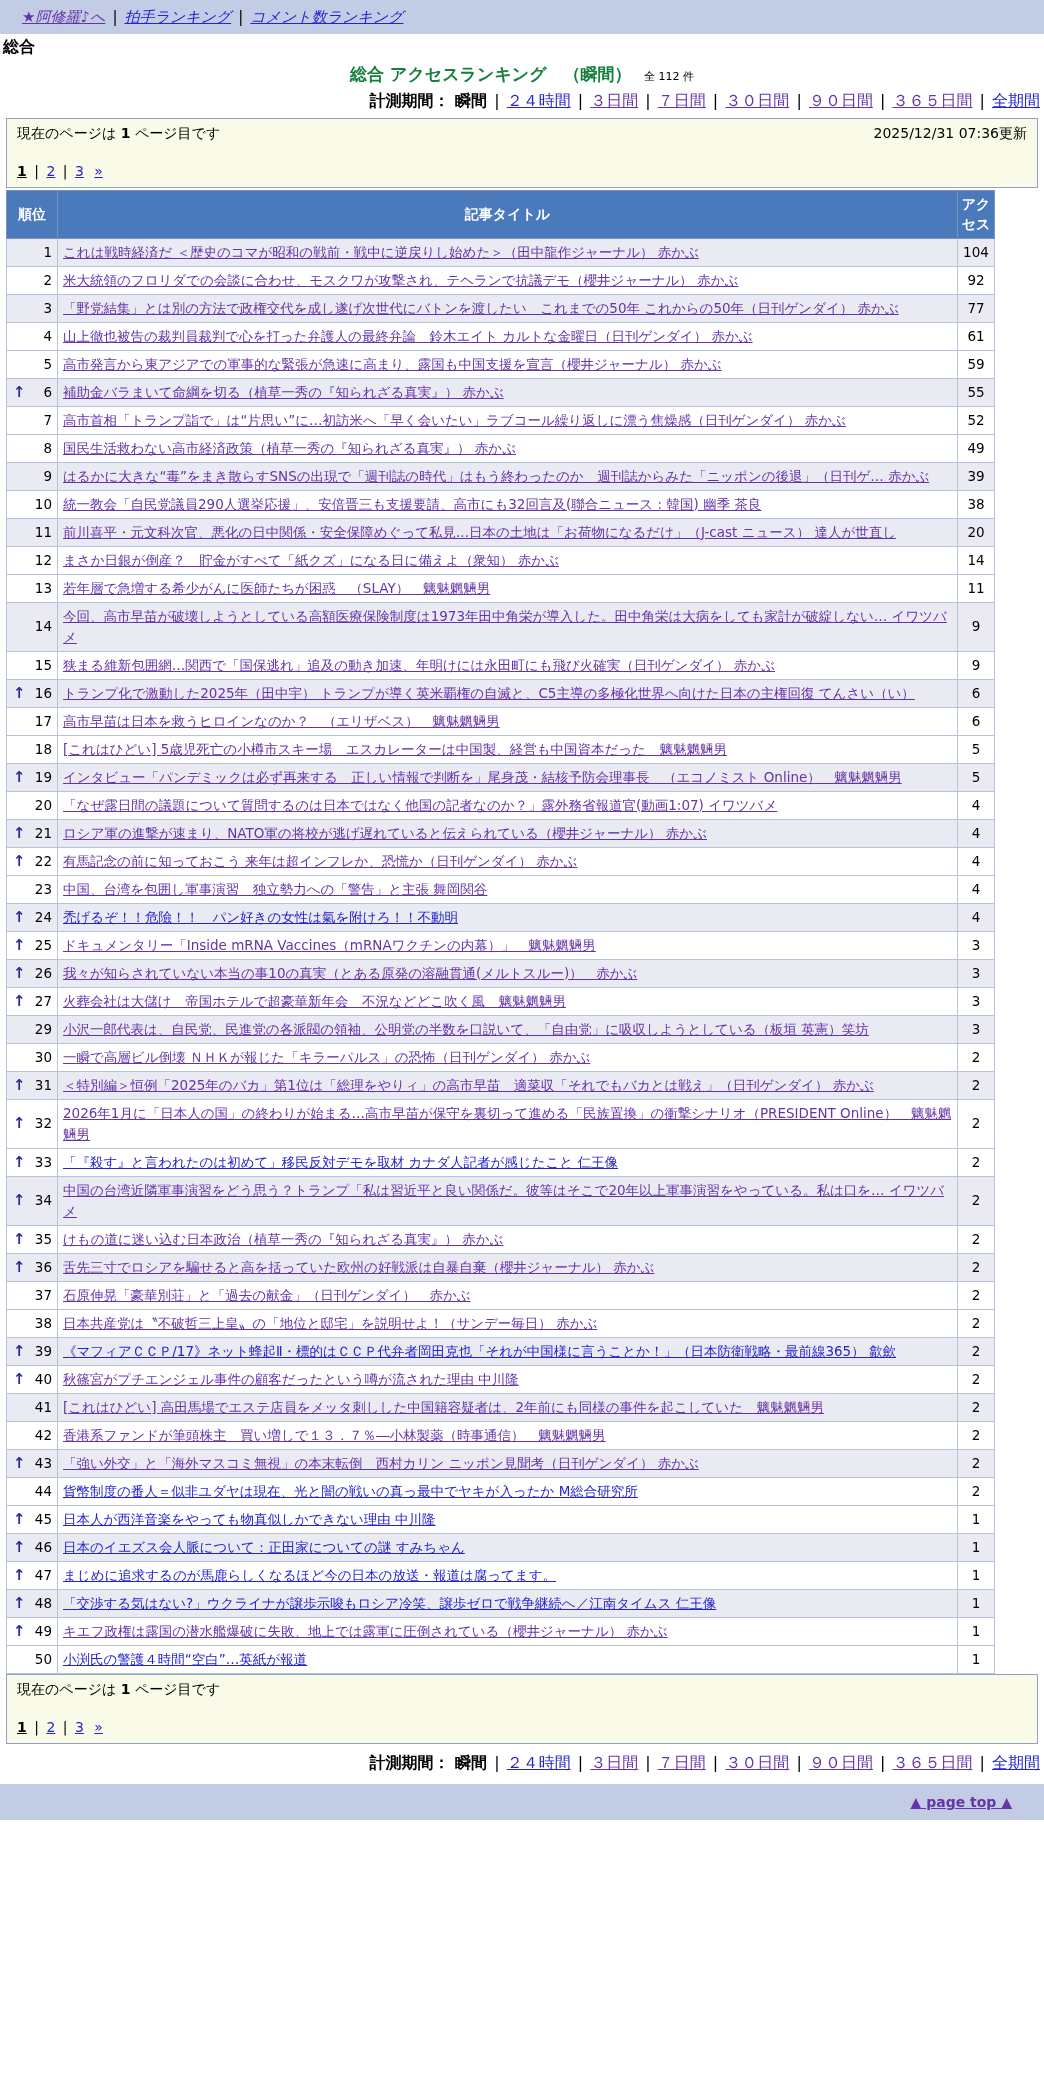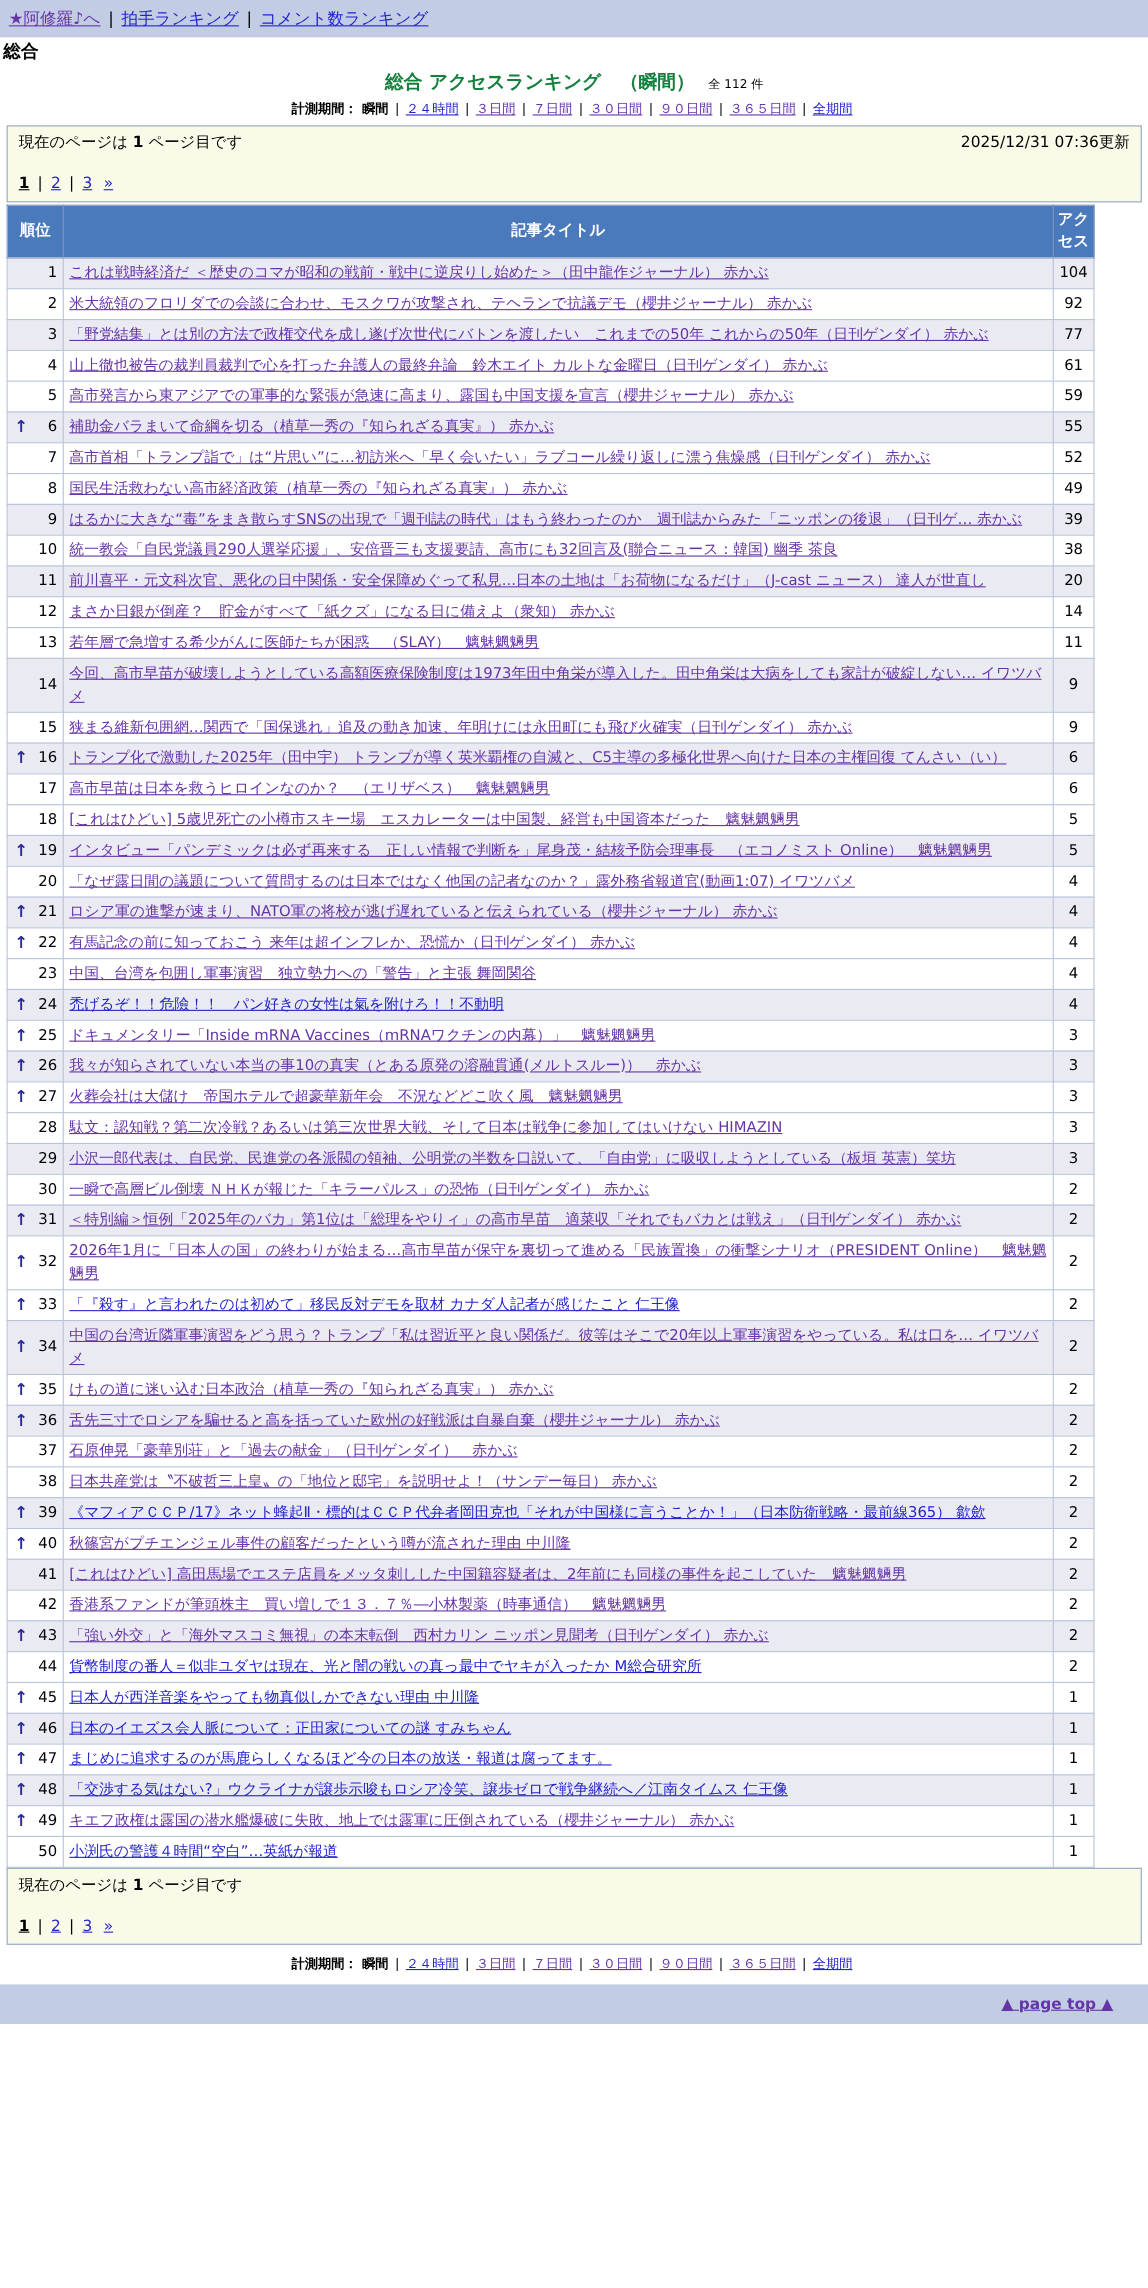--- a/index.html
+++ b/index.html
@@ -9,34 +9,34 @@
     font-size:13.5px;
   }
   .lnk{text-decoration:underline;cursor:pointer;}
   .v{color:#6534a8;}
   .n{color:#2424cd;}
   .sep{color:#000;}
 
   
   .topbar{
     height:34px;background:#c2cde5;display:flex;align-items:center;
-    padding-left:8px;font-size:15px;
+    padding-left:22px;font-size:15px;font-style:italic;
   }
   .topbar .sep{margin:0 7px;}
 
   
   .seclabel{font-size:16px;font-weight:bold;margin:3px 0 0 3px;}
 
   
   .titleline{text-align:center;margin-top:5px;}
   .titlemain{color:#15803d;font-weight:bold;font-size:17px;}
   .titlecount{font-size:11px;color:#000;margin-left:8px;}
 
   
-  .periodline{text-align:center;margin:5px 4px 6px 0;font-size:12px;}
+  .periodline{text-align:right;margin:5px 4px 6px 0;font-size:16px;}
   .periodline .plabel{font-weight:bold;}
   .periodline .cur{font-weight:bold;}
   .periodline .sep{margin:0 2px;}
 
   
   .infobox{
     margin:0 6px;border:1px solid #8ea3c6;background:#fafae8;
     padding:6px 10px 8px 10px;font-size:14px;
   }
   .inforow1{display:flex;justify-content:space-between;align-items:baseline;}
@@ -242,25 +242,20 @@
       <tr class="shaded">
         <td class="rank"><span class="arrow">↑</span><span class="rnum">26</span></td>
         <td class="ttl"><a class="lnk v" href="#">我々が知らされていない本当の事10の真実（とある原発の溶融貫通(メルトスルー)）　赤かぶ</a></td>
         <td class="acc">3</td>
       </tr>
       <tr>
         <td class="rank"><span class="arrow">↑</span><span class="rnum">27</span></td>
         <td class="ttl"><a class="lnk v" href="#">火葬会社は大儲け　帝国ホテルで超豪華新年会　不況などどこ吹く風　魑魅魍魎男</a></td>
         <td class="acc">3</td>
       </tr>
-      <tr>
-        <td class="rank"><span class="arrow"></span><span class="rnum">28</span></td>
-        <td class="ttl"><a class="lnk v" href="#">駄文：認知戦？第二次冷戦？あるいは第三次世界大戦、そして日本は戦争に参加してはいけない HIMAZIN</a></td>
-        <td class="acc">3</td>
-      </tr>
       <tr class="shaded">
         <td class="rank"><span class="arrow"></span><span class="rnum">29</span></td>
         <td class="ttl"><a class="lnk v" href="#">小沢一郎代表は、自民党、民進党の各派閥の領袖、公明党の半数を口説いて、「自由党」に吸収しようとしている（板垣 英憲）笑坊</a></td>
         <td class="acc">3</td>
       </tr>
       <tr>
         <td class="rank"><span class="arrow"></span><span class="rnum">30</span></td>
         <td class="ttl"><a class="lnk v" href="#">一瞬で高層ビル倒壊 ＮＨＫが報じた「キラーパルス」の恐怖（日刊ゲンダイ） 赤かぶ</a></td>
         <td class="acc">2</td>
       </tr>

